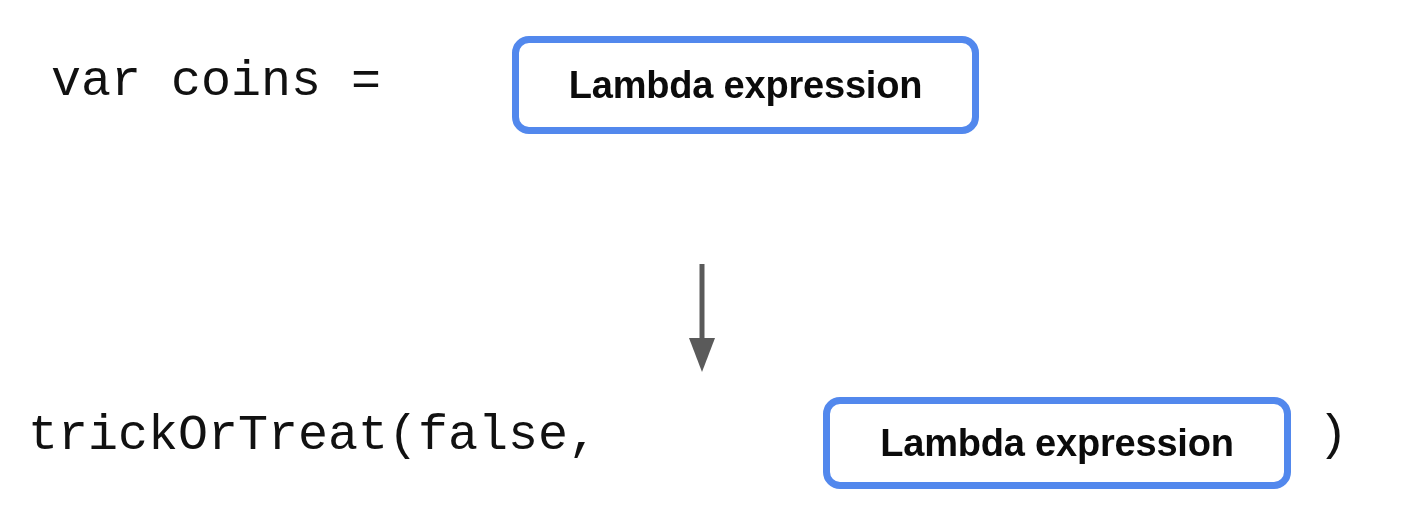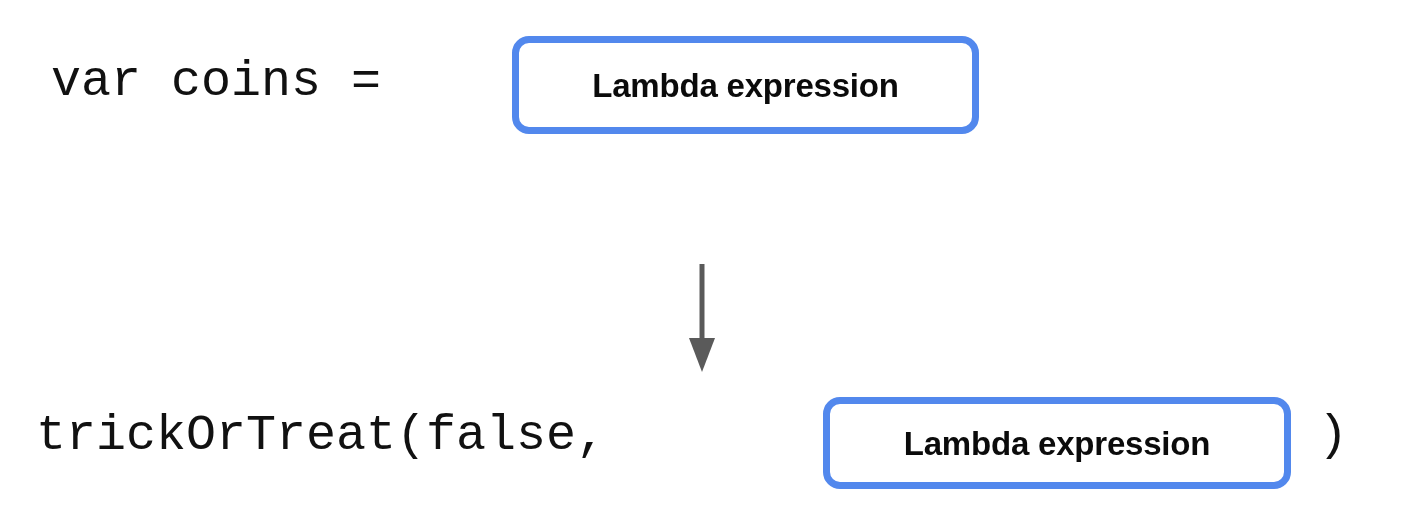--- a/index.html
+++ b/index.html
@@ -29,38 +29,38 @@
     white-space: pre;
     line-height: 1;
     font-weight: 400;
   }
 
   
   #line1-code   { left: 36px;  top: 57px; margin-left: 15px;  }
   
   #line2-code   { left: 36px;  top: 191px; }
   
-  #line3-code   { left: 36px;  top: 411px; font-family: Liberation Mono, monospace; }
+  #line3-code   { left: 28px;  top: 411px; font-family: Liberation Mono, monospace; }
   
   #line3-paren  { left: 1318px; top: 411px; }
 
   
   .lambda-box {
     position: absolute;
     box-sizing: border-box;
     background: #ffffff;
     border: 7px solid #5288ed;
     border-radius: 17px;
     display: flex;
     align-items: center;
     justify-content: center;
   }
   .lambda-box .lambda-label {
     font-family: "Liberation Sans", "DejaVu Sans", sans-serif;
-    font-size: 33px;
+    font-size: 38px;
     font-weight: 700;
     color: #0b0b0b;
     letter-spacing: -0.2px;
     white-space: nowrap;
     line-height: 1;
   }
 
   #lambda-box-1 {
     left: 512px;
     top: 36px;

